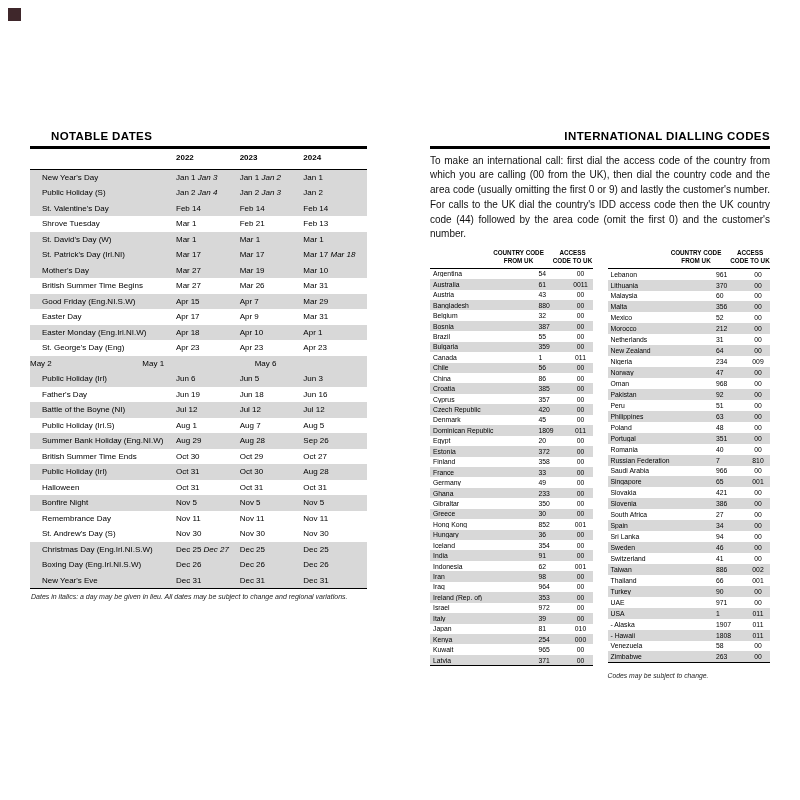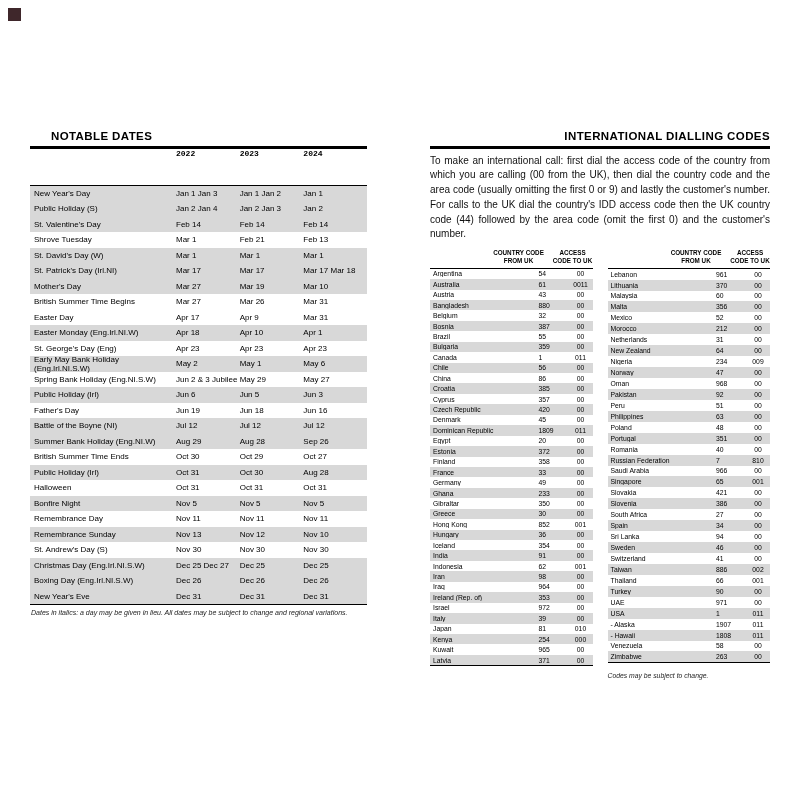--- a/index.html
+++ b/index.html
@@ -7,28 +7,28 @@
     outline:1px solid #e9e9e9;font-family:"Liberation Sans",sans-serif;color:#000;overflow:hidden;}
   .corner-mark{position:absolute;left:8px;top:8px;width:13px;height:13px;background:#3f272b;}
 
   
   .page-title{font-size:11.5px;font-weight:700;letter-spacing:.4px;padding-left:21px;}
   .page-title.right{text-align:right;}
   .title-rule{height:2.5px;background:#000;margin-top:4px;}
 
   
   .left-page{position:absolute;left:30px;top:130px;width:337px;}
-  .nd-header{display:flex;height:18px;align-items:flex-start;padding-bottom:18px;
-    border-bottom:1.5px solid #000;font-weight:700;font-size:8px;font-family:Liberation Mono, monospace;}
-  .nd-name{flex:0 0 146px;padding-left:4px;box-sizing:border-box;}
+  .nd-header{display:flex;height:18px;align-items:center;padding-bottom:2px;
+    border-bottom:1.5px solid #000;font-weight:700;font-size:8px;}
+  .nd-name{flex:0 0 146px;padding-left:12px;box-sizing:border-box;}
   .nd-col{flex:1;}
   .nd-body{border-bottom:1.5px solid #000;}
   .nd-row{display:flex;height:15.5px;align-items:center;font-size:8px;}
   .nd-row.shaded{background:#d8d8d8;}
-  .lieu{}
+  .lieu{font-style:italic;}
   .nd-footnote{padding:4px 0 0 1px;font-size:7px;font-style:italic;color:#1a1a1a;}
 
   
   .right-page{position:absolute;left:430px;top:130px;width:340px;}
   .rp-intro{margin-top:5px;font-size:10px;line-height:1.48;text-align:justify;color:#111;}
   .dc-wrap{display:flex;gap:15px;margin-top:7px;}
   .dc-table{flex:1;min-width:0;}
   .dc-header{display:flex;justify-content:flex-end;align-items:flex-end;gap:6px;
     border-bottom:1px solid #000;padding-bottom:2px;font-size:6.3px;font-weight:700;
     line-height:1.3;white-space:pre-line;text-align:center;}
@@ -101,68 +101,73 @@
           <span class="nd-col">Mar 27</span>
           <span class="nd-col">Mar 19</span>
           <span class="nd-col">Mar 10</span>
         </div>
         <div class="nd-row">
           <span class="nd-name">British Summer Time Begins</span>
           <span class="nd-col">Mar 27</span>
           <span class="nd-col">Mar 26</span>
           <span class="nd-col">Mar 31</span>
         </div>
+        <div class="nd-row shaded">
+          <span class="nd-name">Good Friday (Eng.NI.S.W)</span>
+          <span class="nd-col">Apr 15</span>
+          <span class="nd-col">Apr 7</span>
+          <span class="nd-col">Mar 29</span>
+        </div>
         <div class="nd-row">
           <span class="nd-name">Easter Day</span>
           <span class="nd-col">Apr 17</span>
           <span class="nd-col">Apr 9</span>
           <span class="nd-col">Mar 31</span>
         </div>
         <div class="nd-row shaded">
           <span class="nd-name">Easter Monday (Eng.Irl.NI.W)</span>
           <span class="nd-col">Apr 18</span>
           <span class="nd-col">Apr 10</span>
           <span class="nd-col">Apr 1</span>
         </div>
         <div class="nd-row">
           <span class="nd-name">St. George's Day (Eng)</span>
           <span class="nd-col">Apr 23</span>
           <span class="nd-col">Apr 23</span>
           <span class="nd-col">Apr 23</span>
         </div>
         <div class="nd-row shaded">
-          <span class="nd-name">Early May Bank Holiday (Eng.Irl.NI.S.W)</span>
           <span class="nd-col">May 2</span>
           <span class="nd-col">May 1</span>
           <span class="nd-col">May 6</span>
-        </div>
-        <div class="nd-row">
-          <span class="nd-name">Spring Bank Holiday (Eng.NI.S.W)</span>
-          <span class="nd-col">Jun 2 &amp; 3<span class="lieu"> Jubilee</span></span>
-          <span class="nd-col">May 29</span>
-          <span class="nd-col">May 27</span>
         </div>
         <div class="nd-row shaded">
           <span class="nd-name">Public Holiday (Irl)</span>
           <span class="nd-col">Jun 6</span>
           <span class="nd-col">Jun 5</span>
           <span class="nd-col">Jun 3</span>
         </div>
         <div class="nd-row">
           <span class="nd-name">Father's Day</span>
           <span class="nd-col">Jun 19</span>
           <span class="nd-col">Jun 18</span>
           <span class="nd-col">Jun 16</span>
         </div>
         <div class="nd-row shaded">
           <span class="nd-name">Battle of the Boyne (NI)</span>
           <span class="nd-col">Jul 12</span>
           <span class="nd-col">Jul 12</span>
           <span class="nd-col">Jul 12</span>
         </div>
+        <div class="nd-row">
+          <span class="nd-name">Public Holiday (Irl.S)</span>
+          <span class="nd-col">Aug 1</span>
+          <span class="nd-col">Aug 7</span>
+          <span class="nd-col">Aug 5</span>
+        </div>
         <div class="nd-row shaded">
           <span class="nd-name">Summer Bank Holiday (Eng.NI.W)</span>
           <span class="nd-col">Aug 29</span>
           <span class="nd-col">Aug 28</span>
           <span class="nd-col">Sep 26</span>
         </div>
         <div class="nd-row">
           <span class="nd-name">British Summer Time Ends</span>
           <span class="nd-col">Oct 30</span>
           <span class="nd-col">Oct 29</span>
@@ -184,26 +189,20 @@
           <span class="nd-name">Bonfire Night</span>
           <span class="nd-col">Nov 5</span>
           <span class="nd-col">Nov 5</span>
           <span class="nd-col">Nov 5</span>
         </div>
         <div class="nd-row">
           <span class="nd-name">Remembrance Day</span>
           <span class="nd-col">Nov 11</span>
           <span class="nd-col">Nov 11</span>
           <span class="nd-col">Nov 11</span>
-        </div>
-        <div class="nd-row shaded">
-          <span class="nd-name">Remembrance Sunday</span>
-          <span class="nd-col">Nov 13</span>
-          <span class="nd-col">Nov 12</span>
-          <span class="nd-col">Nov 10</span>
         </div>
         <div class="nd-row">
           <span class="nd-name">St. Andrew's Day (S)</span>
           <span class="nd-col">Nov 30</span>
           <span class="nd-col">Nov 30</span>
           <span class="nd-col">Nov 30</span>
         </div>
         <div class="nd-row shaded">
           <span class="nd-name">Christmas Day (Eng.Irl.NI.S.W)</span>
           <span class="nd-col">Dec 25<span class="lieu"> Dec 27</span></span>

